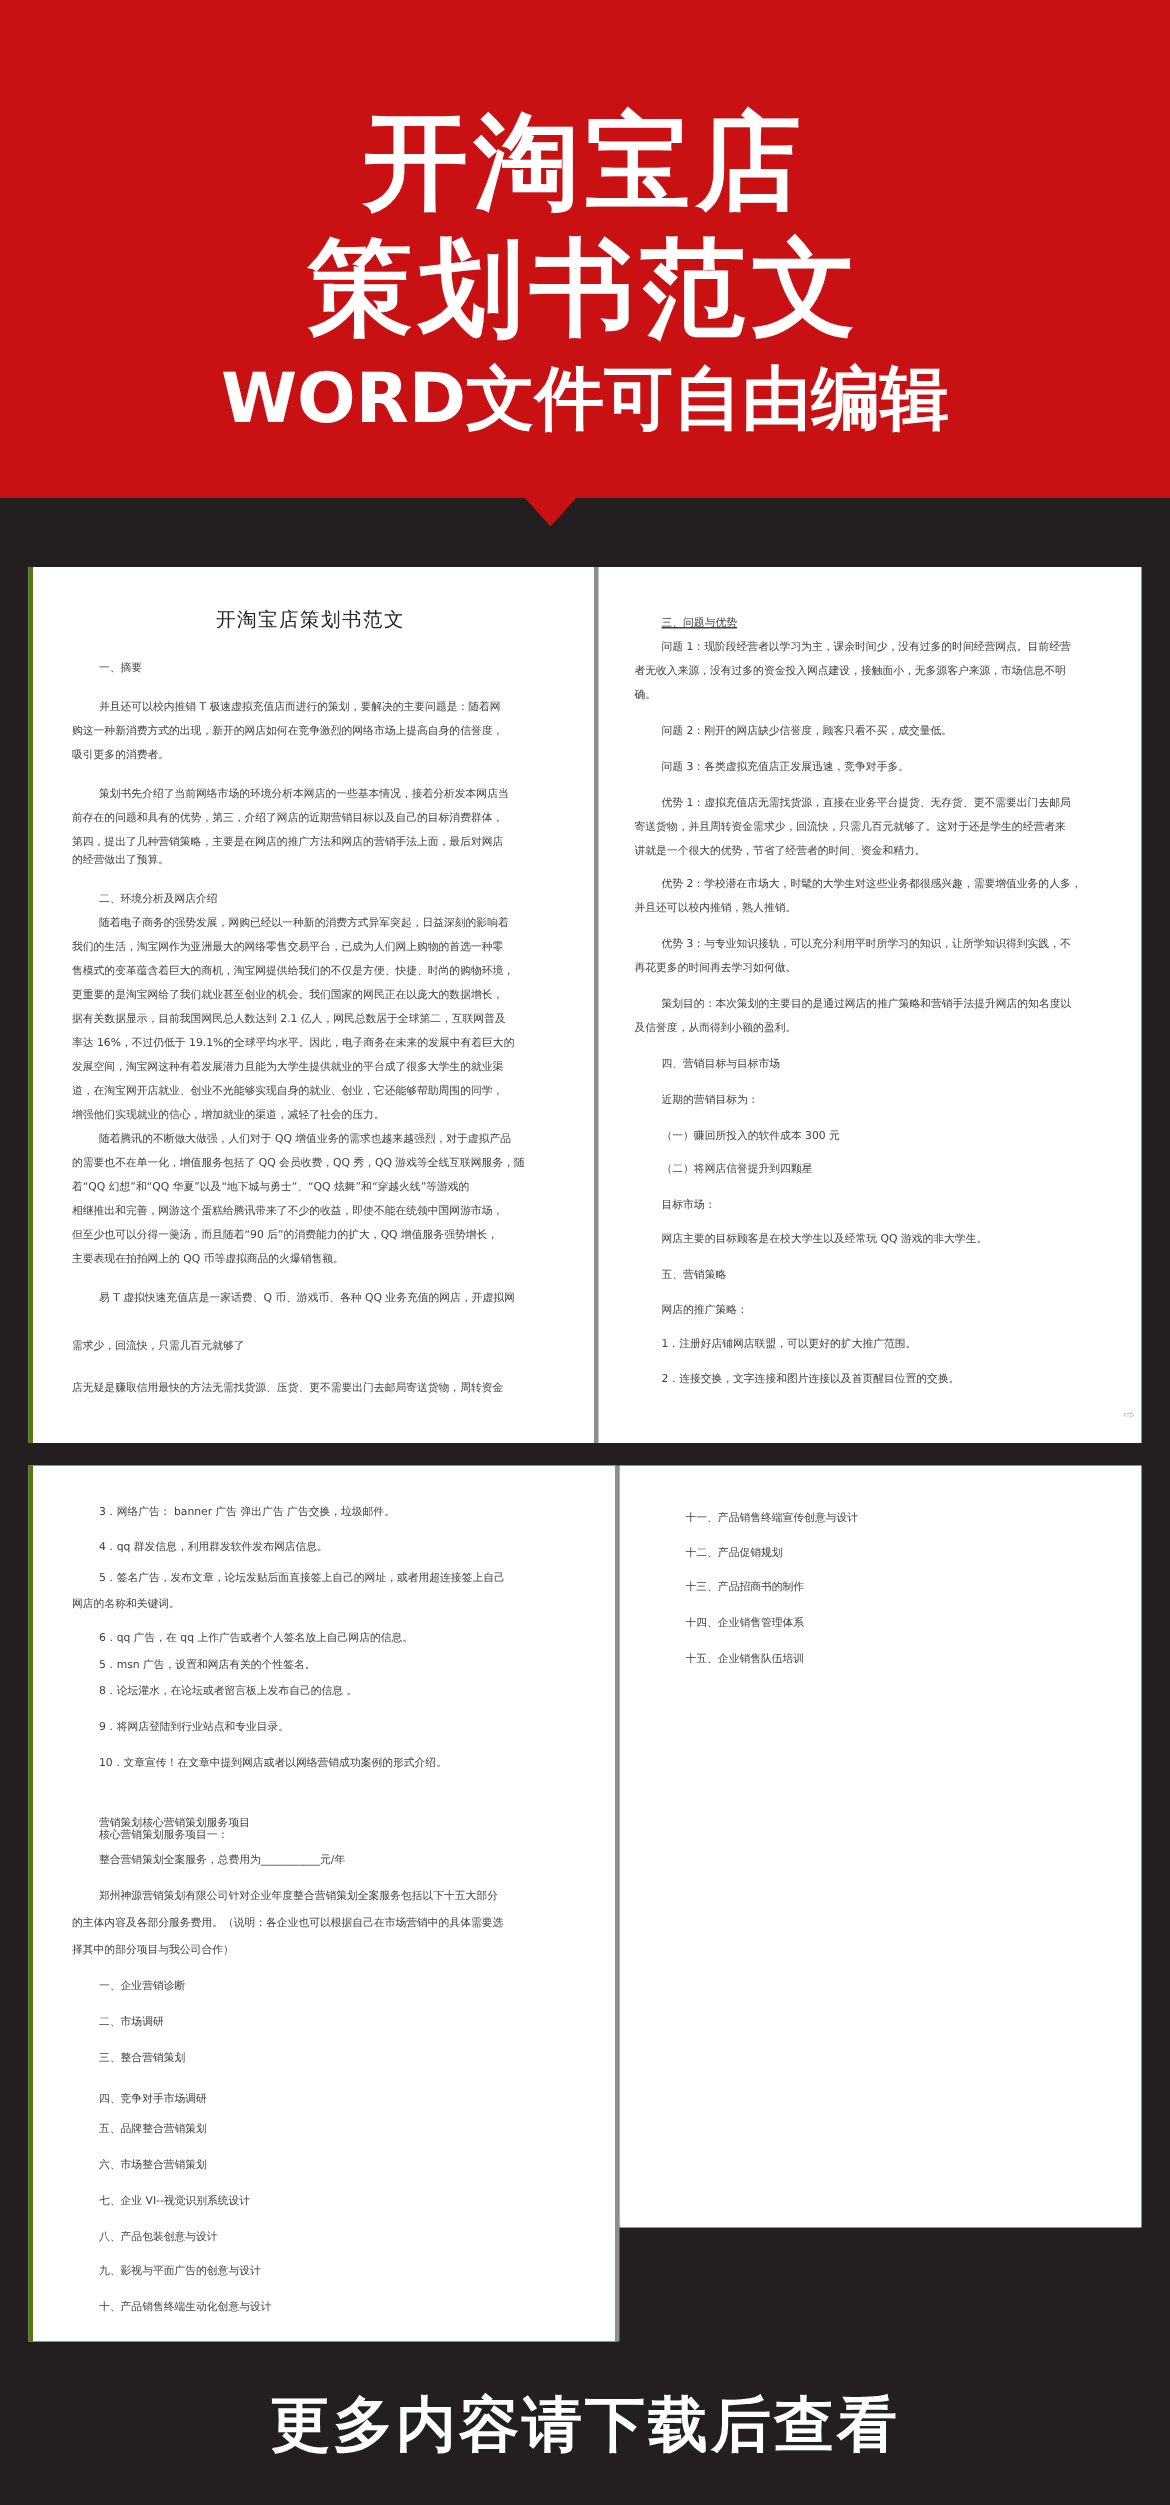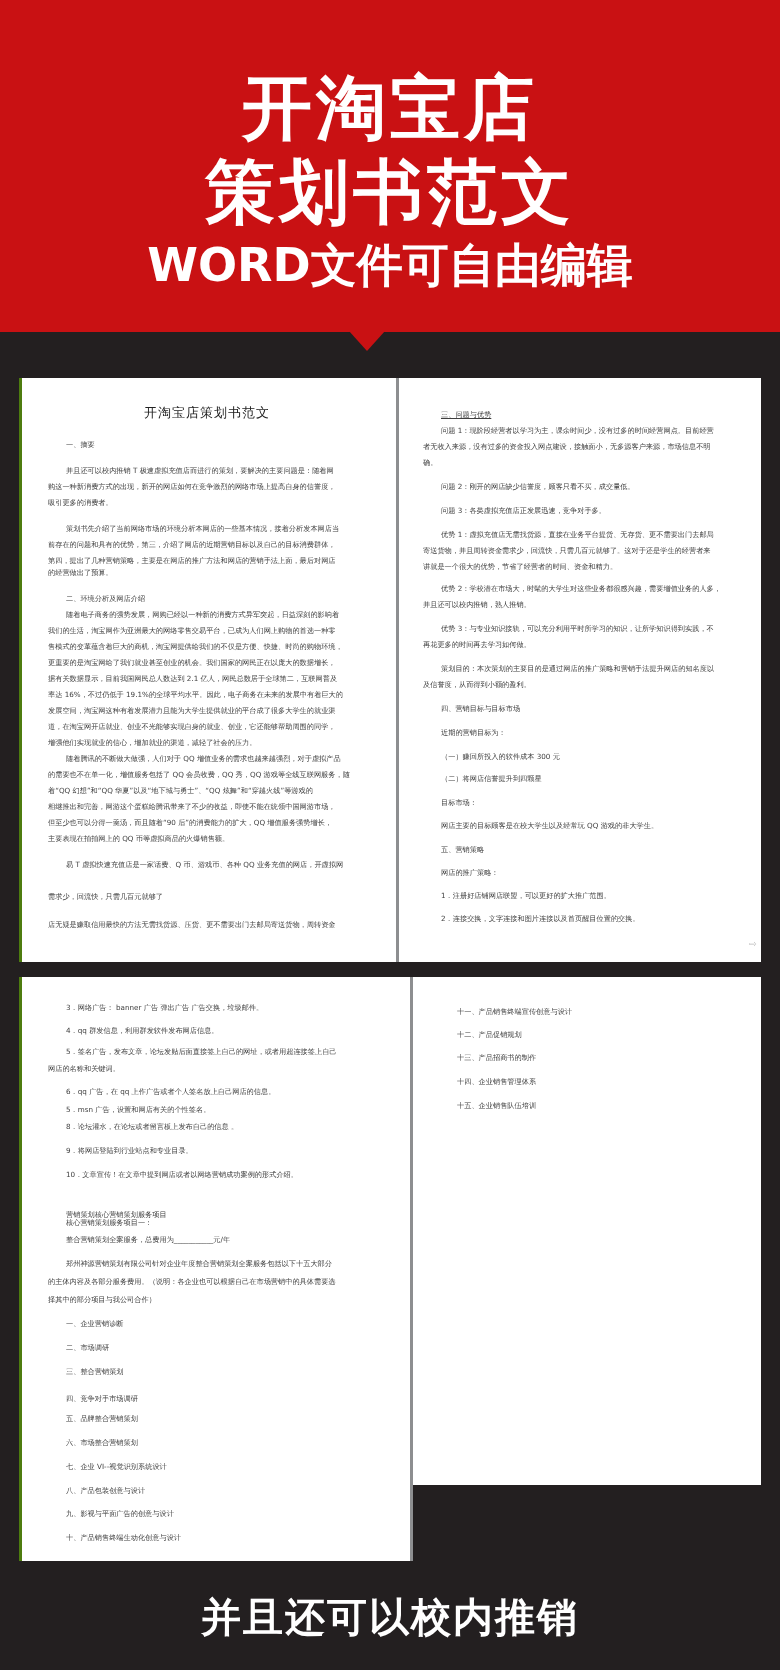--- a/index.html
+++ b/index.html
@@ -158,13 +158,13 @@
 <div class="divider" style="left:410px; top:977px; width:3px; height:584px;"></div>
 
 <div class="page" style="left:413px; top:977px; width:348px; height:508px;">
   <p style="left:44px; top:30px;">十一、产品销售终端宣传创意与设计</p>
   <p style="left:44px; top:53px;">十二、产品促销规划</p>
   <p style="left:44px; top:76px;">十三、产品招商书的制作</p>
   <p style="left:44px; top:100px;">十四、企业销售管理体系</p>
   <p style="left:44px; top:124px;">十五、企业销售队伍培训</p>
 </div>
 
-<div class="footer-text">并且还可以校内推销</div>
+<div class="footer-text">更多内容请下载后查看</div>
 
 </body></html>

